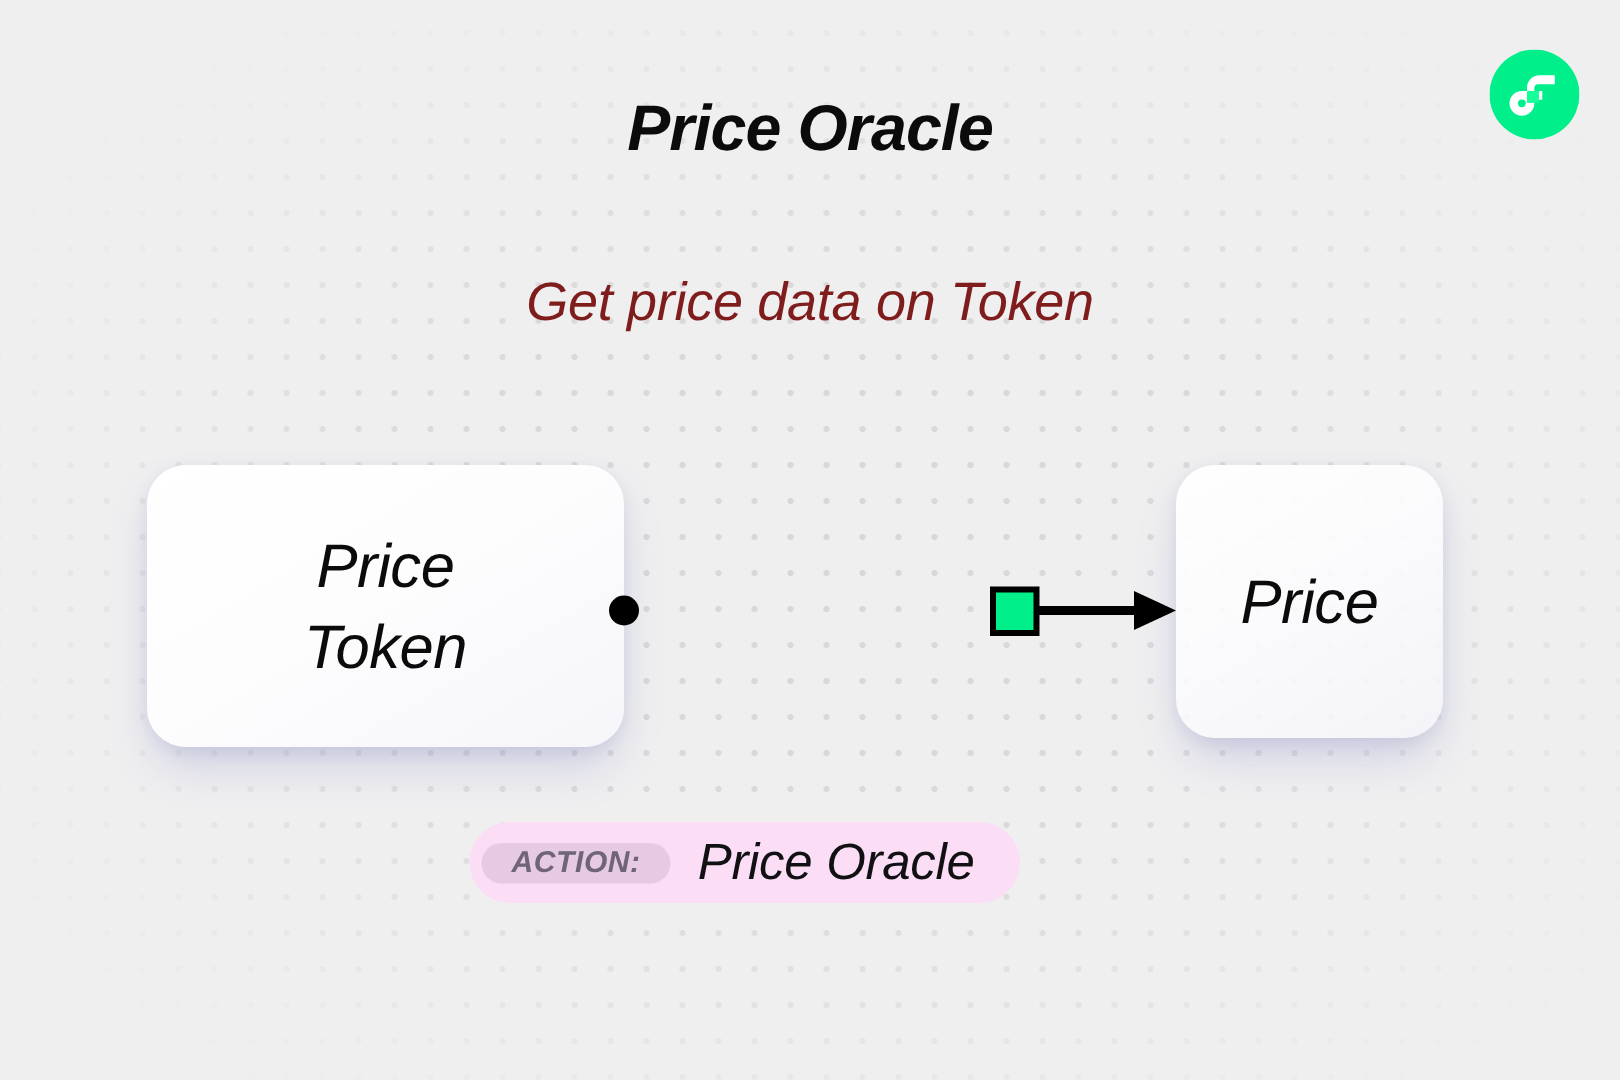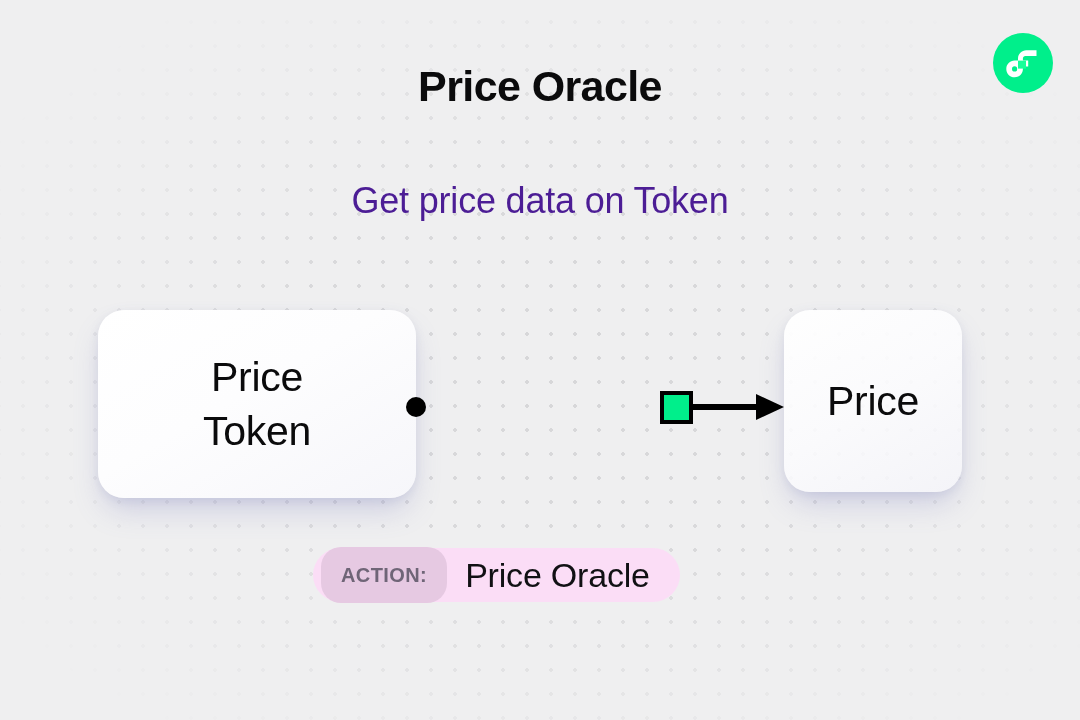--- a/index.html
+++ b/index.html
@@ -10,20 +10,21 @@
   }
   body {
     font-family: "Liberation Sans", sans-serif;
   }
   .stage {
     position: relative;
     width: 1080px;
     height: 720px;
     overflow: hidden;
     background: #efeff0;
+    font-style: italic;
   }
 
   
   .dot-grid {
     position: absolute;
     left: 0; top: 0;
     width: 1080px;
     height: 720px;
     background-image: radial-gradient(#d7d7d9 1.9px, transparent 2.1px);
     background-size: 24px 24px;
@@ -57,21 +58,21 @@
   }
   .page-subtitle {
     position: absolute;
     left: 0;
     top: 180px;
     width: 1080px;
     text-align: center;
     font-size: 36px;
     font-weight: 400;
     letter-spacing: -0.2px;
-    color: #4c1d95;
+    color: #7f1d1d;
   }
 
   
   .logo {
     position: absolute;
     right: 27px;
     top: 33px;
     width: 60px;
     height: 60px;
   }
@@ -130,21 +131,21 @@
     padding: 0 26px 0 8px;
     border-radius: 27px;
     background: #fbddf6;
     display: flex;
     align-items: center;
     gap: 18px;
   }
   .action-chip {
     background: #e6c9e2;
     border-radius: 20px;
-    height: 56px;
+    height: 27px;
     padding: 0 20px;
     display: flex;
     align-items: center;
     font-size: 20px;
     font-weight: 700;
     letter-spacing: 0.4px;
     color: #6f6577;
   }
   .action-value {
     font-size: 34px;

